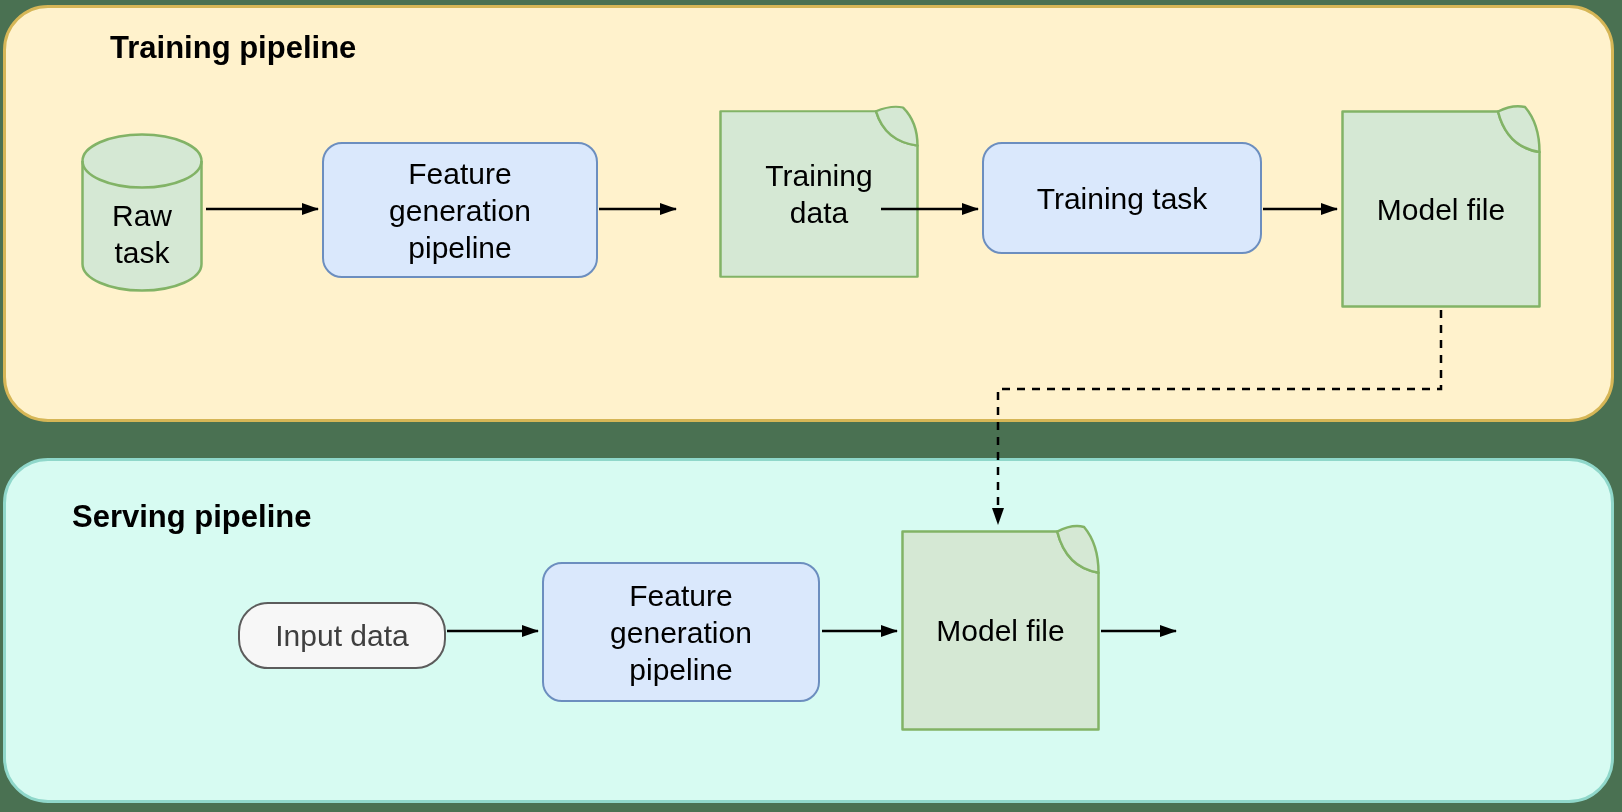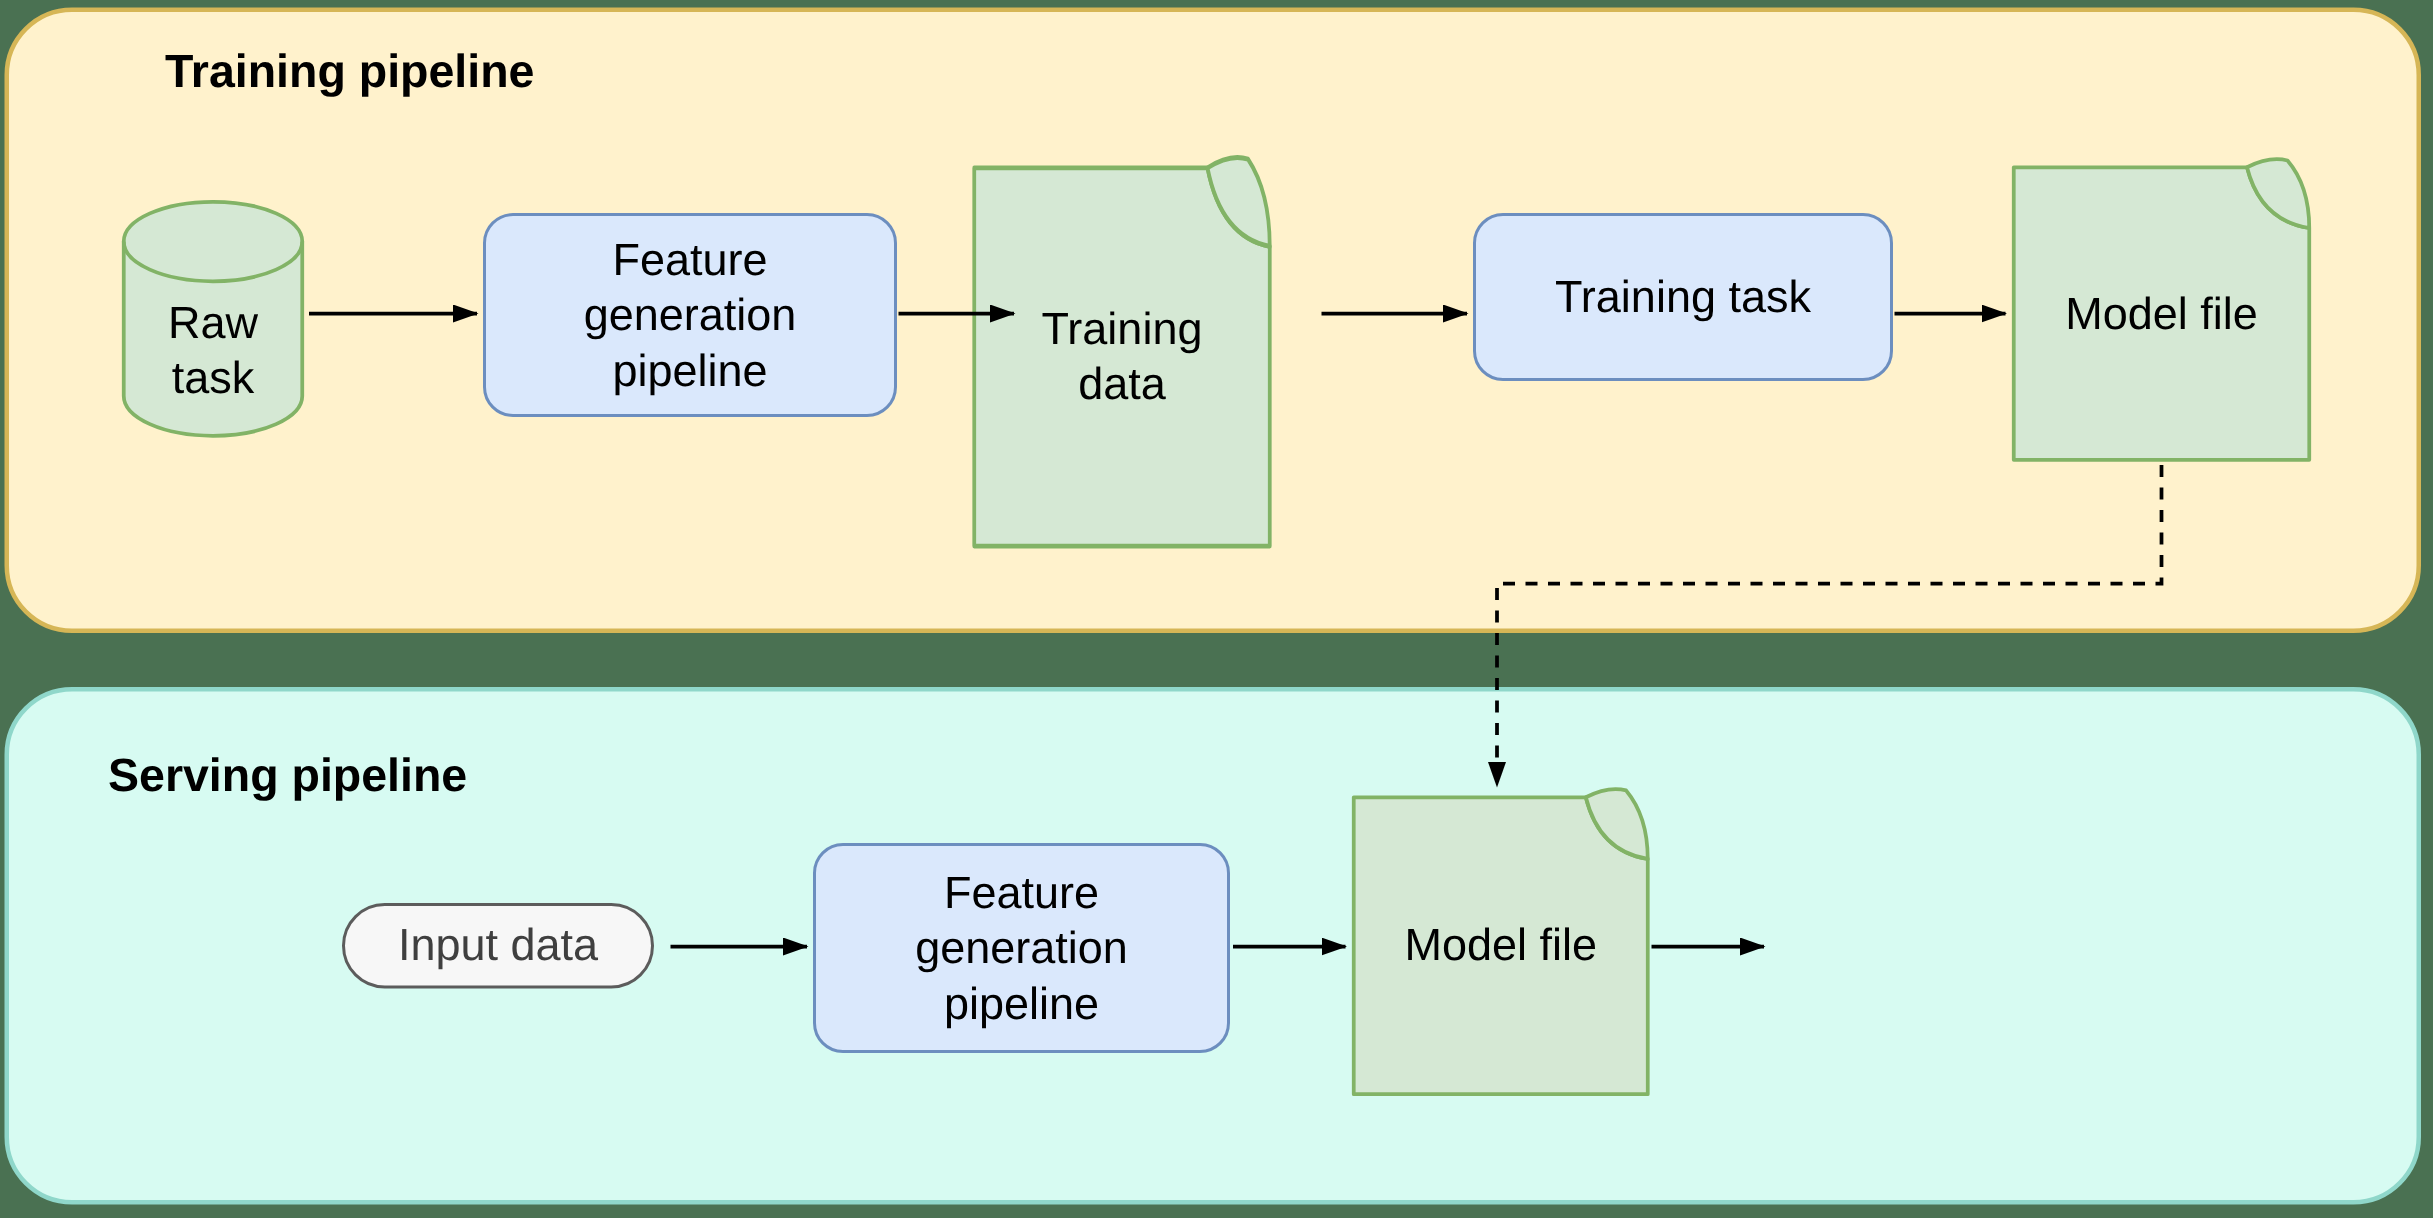--- a/index.html
+++ b/index.html
@@ -64,42 +64,42 @@
     <div class="label cyl-label">Raw
 task</div>
   </div>
 
   <div class="node proc" style="left:322px;top:142px;width:276px;height:136px">
     <div class="label">Feature
 generation
 pipeline</div>
   </div>
 
-  <div class="node" style="left:648px;top:110px;width:200px;height:256px">
+  <div class="node" style="left:719px;top:110px;width:200px;height:168px">
     <svg viewBox="0 0 200 198" preserveAspectRatio="none">
       <path d="M1.5,1.5 L157,1.5 Q166,37 198.5,42 L198.5,196.5 L1.5,196.5 Z" fill="#d5e8d4" stroke="#82b366" stroke-width="2.5" stroke-linejoin="round"></path>
       <path d="M157,1.5 Q172,-6 184,-3 Q198.5,14 198.5,42 Q166,37 157,1.5 Z" fill="#d5e8d4" stroke="#82b366" stroke-width="2.5" stroke-linejoin="round"></path>
     </svg>
     <div class="label">Training
 data</div>
   </div>
 
   <div class="node proc" style="left:982px;top:142px;width:280px;height:112px">
     <div class="label">Training task</div>
   </div>
 
   <div class="node" style="left:1341px;top:110px;width:200px;height:198px">
     <svg viewBox="0 0 200 198" preserveAspectRatio="none">
       <path d="M1.5,1.5 L157,1.5 Q166,37 198.5,42 L198.5,196.5 L1.5,196.5 Z" fill="#d5e8d4" stroke="#82b366" stroke-width="2.5" stroke-linejoin="round"></path>
       <path d="M157,1.5 Q172,-6 184,-3 Q198.5,14 198.5,42 Q166,37 157,1.5 Z" fill="#d5e8d4" stroke="#82b366" stroke-width="2.5" stroke-linejoin="round"></path>
     </svg>
     <div class="label">Model file</div>
   </div>
 
-  <div class="node pill" style="left:228px;top:602px;width:208px;height:57px">
+  <div class="node pill" style="left:238px;top:602px;width:208px;height:67px">
     <div class="label">Input data</div>
   </div>
 
   <div class="node proc" style="left:542px;top:562px;width:278px;height:140px">
     <div class="label">Feature
 generation
 pipeline</div>
   </div>
 
   <div class="node" style="left:901px;top:530px;width:199px;height:201px">

